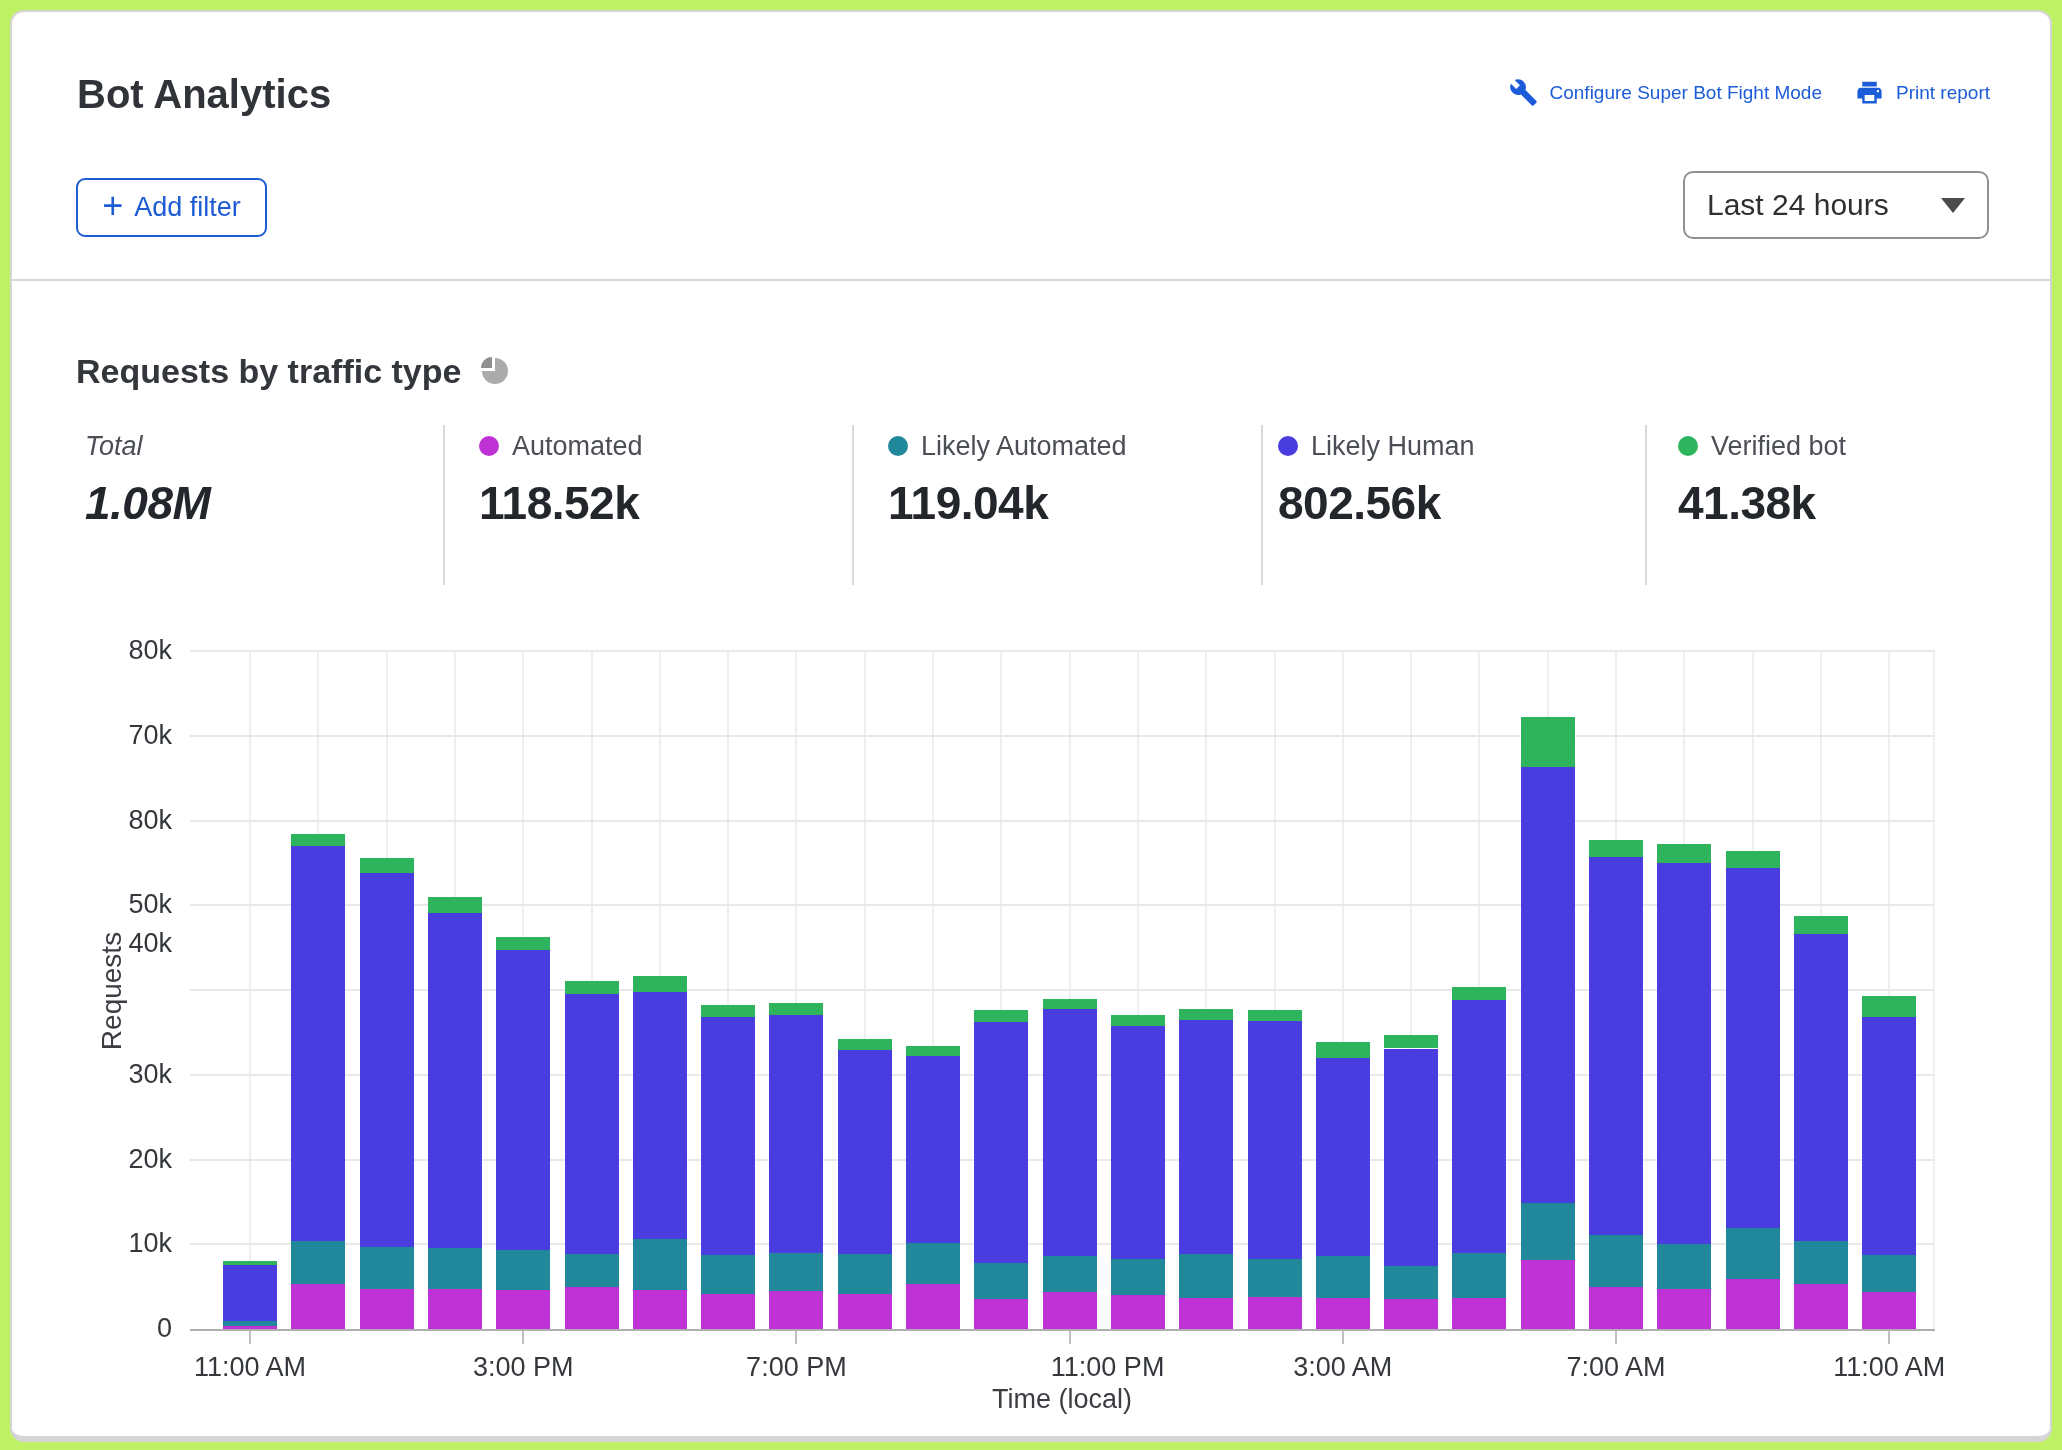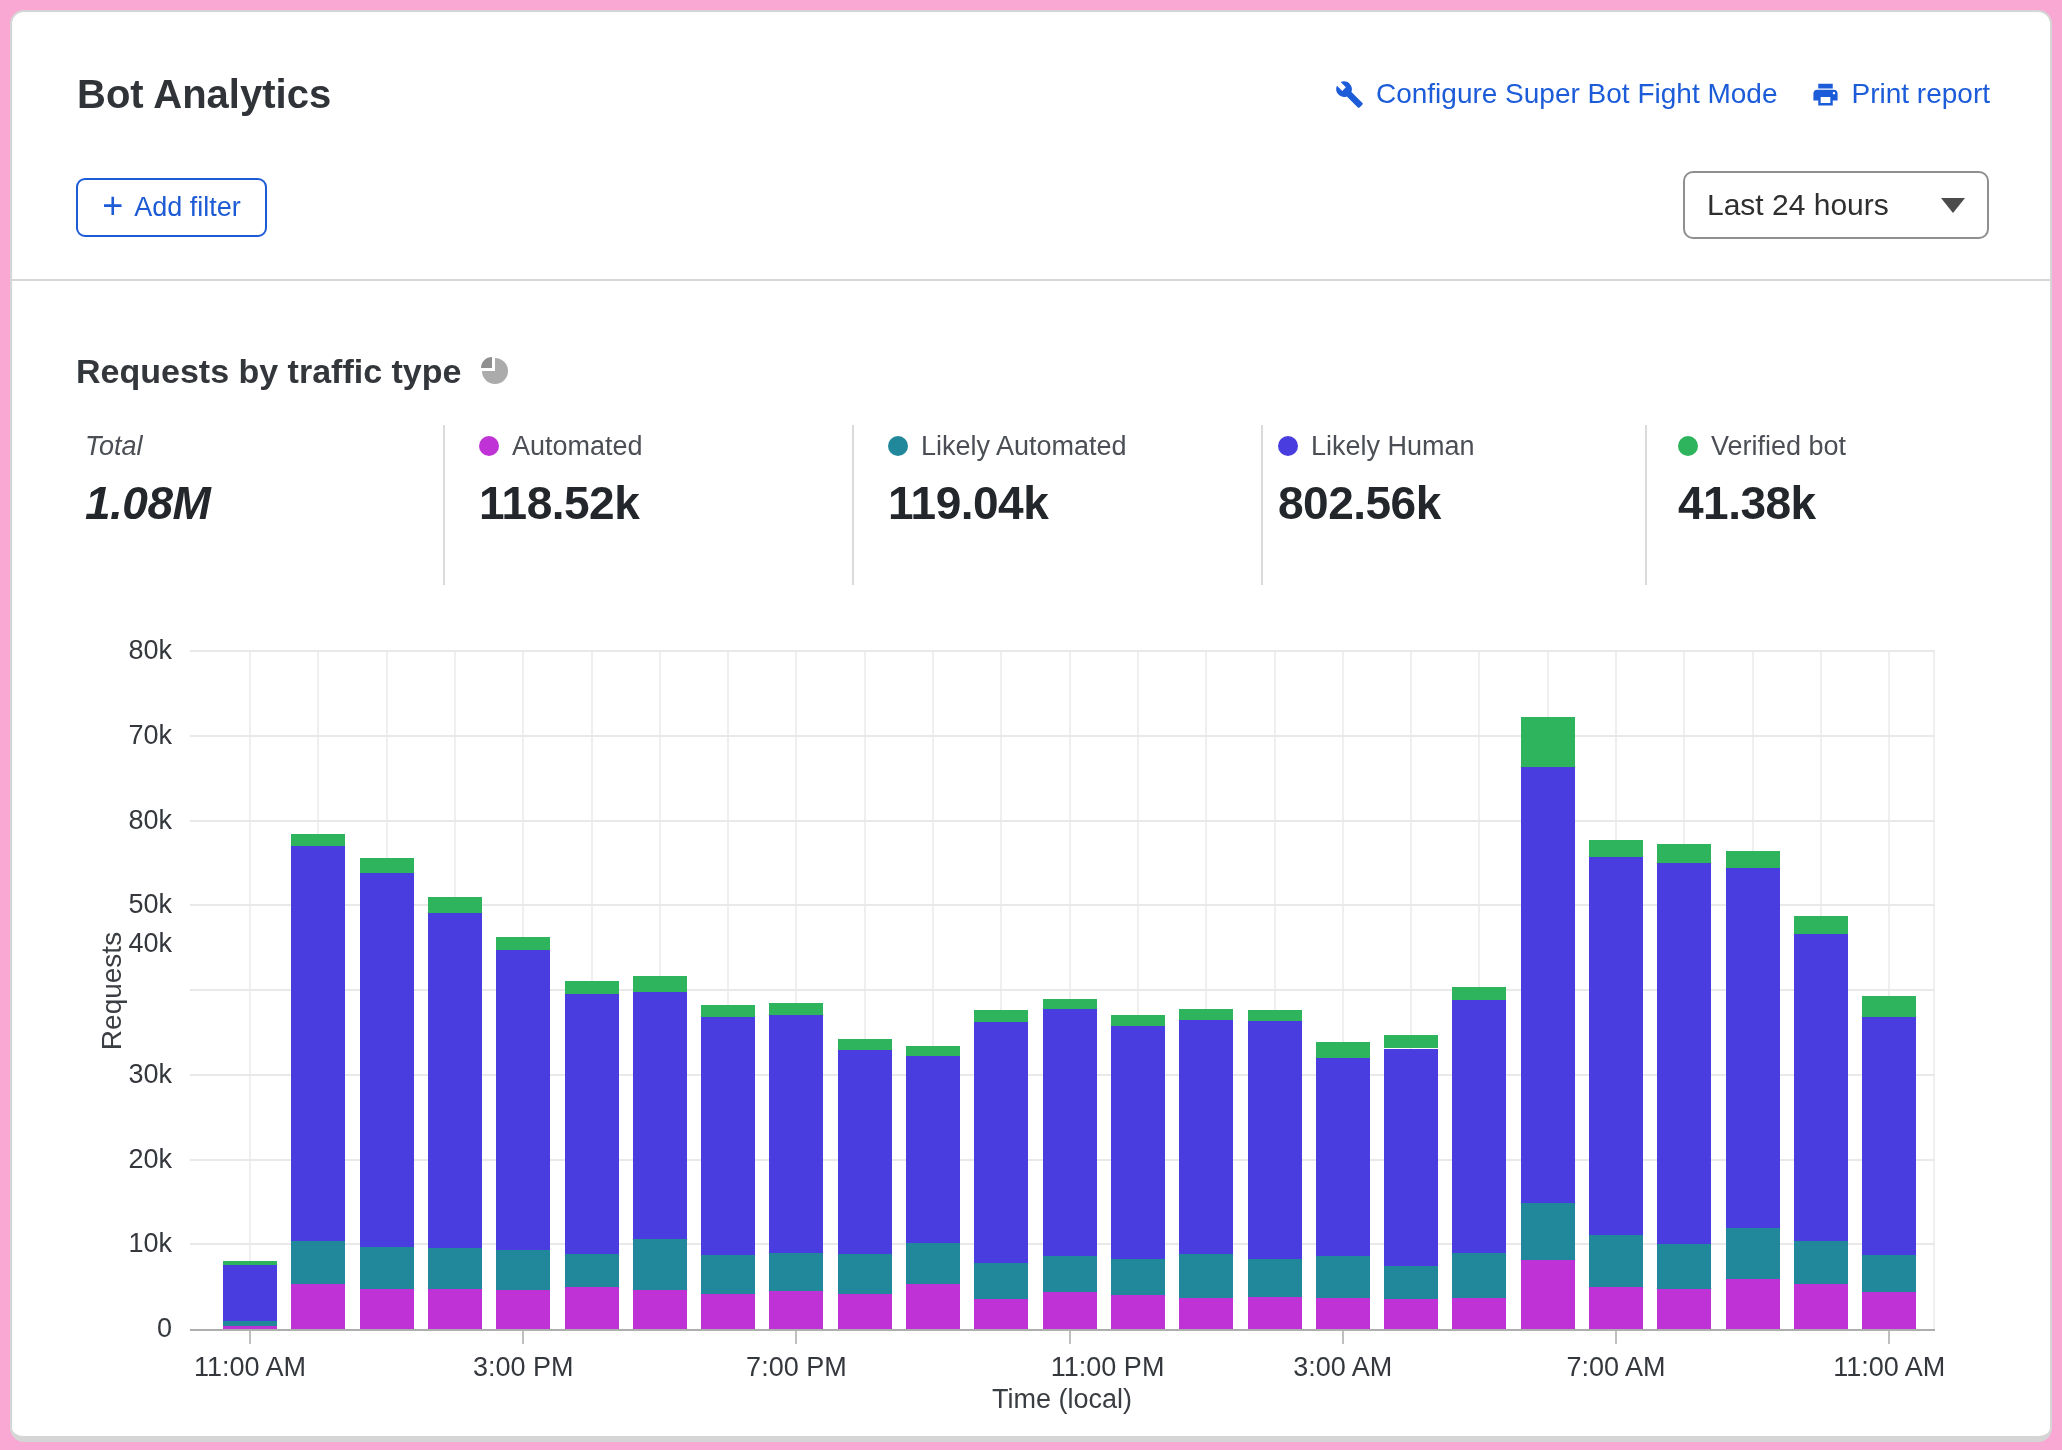--- a/index.html
+++ b/index.html
@@ -1,22 +1,22 @@
 <!DOCTYPE html>
 <html><head>
 <meta charset="utf-8">
 <style>
   html,body{margin:0;padding:0;background:#ffffff;}
-  .page{position:relative;width:2062px;height:1450px;background:#f9a8d4;overflow:hidden;
+  .page{position:relative;width:2062px;height:1450px;background:#bef264;overflow:hidden;
         font-family:"Liberation Sans","DejaVu Sans",sans-serif;color:#2f3237;}
   .card{position:absolute;left:10px;top:10px;width:2038px;height:1424px;background:#fff;
         border:2px solid #d5d5d5;border-bottom-width:6px;border-radius:14px;}
   .page-title{position:absolute;left:77px;top:72px;font-size:40px;font-weight:700;color:#303338;}
   .top-links{position:absolute;top:78px;right:72px;display:flex;align-items:center;gap:33px;}
-  .link{display:flex;align-items:center;gap:12px;color:#1c5cd8;font-size:28px;cursor:pointer;}
+  .link{display:flex;align-items:center;gap:12px;color:#1c5cd8;font-size:19px;cursor:pointer;}
   .link svg{display:block;}
   .add-filter-btn{position:absolute;left:76px;top:178px;width:191px;height:59px;box-sizing:border-box;
         border:2px solid #1d5bd5;border-radius:9px;background:#fff;display:flex;align-items:center;
         justify-content:center;gap:11px;color:#1d5bd5;font-size:27px;cursor:pointer;}
   .plus{font-size:36px;font-weight:400;line-height:1;margin-top:-3px;}
   .time-range{position:absolute;left:1683px;top:171px;width:306px;height:68px;box-sizing:border-box;
         border:2px solid #8f8f8f;border-radius:10px;background:#fff;display:flex;align-items:center;
         padding:0 22px;font-size:30px;color:#2f2f2f;cursor:pointer;}
   .time-range .caret{margin-left:auto;width:0;height:0;border-left:12px solid transparent;
         border-right:12px solid transparent;border-top:15px solid #4b4b4b;}

